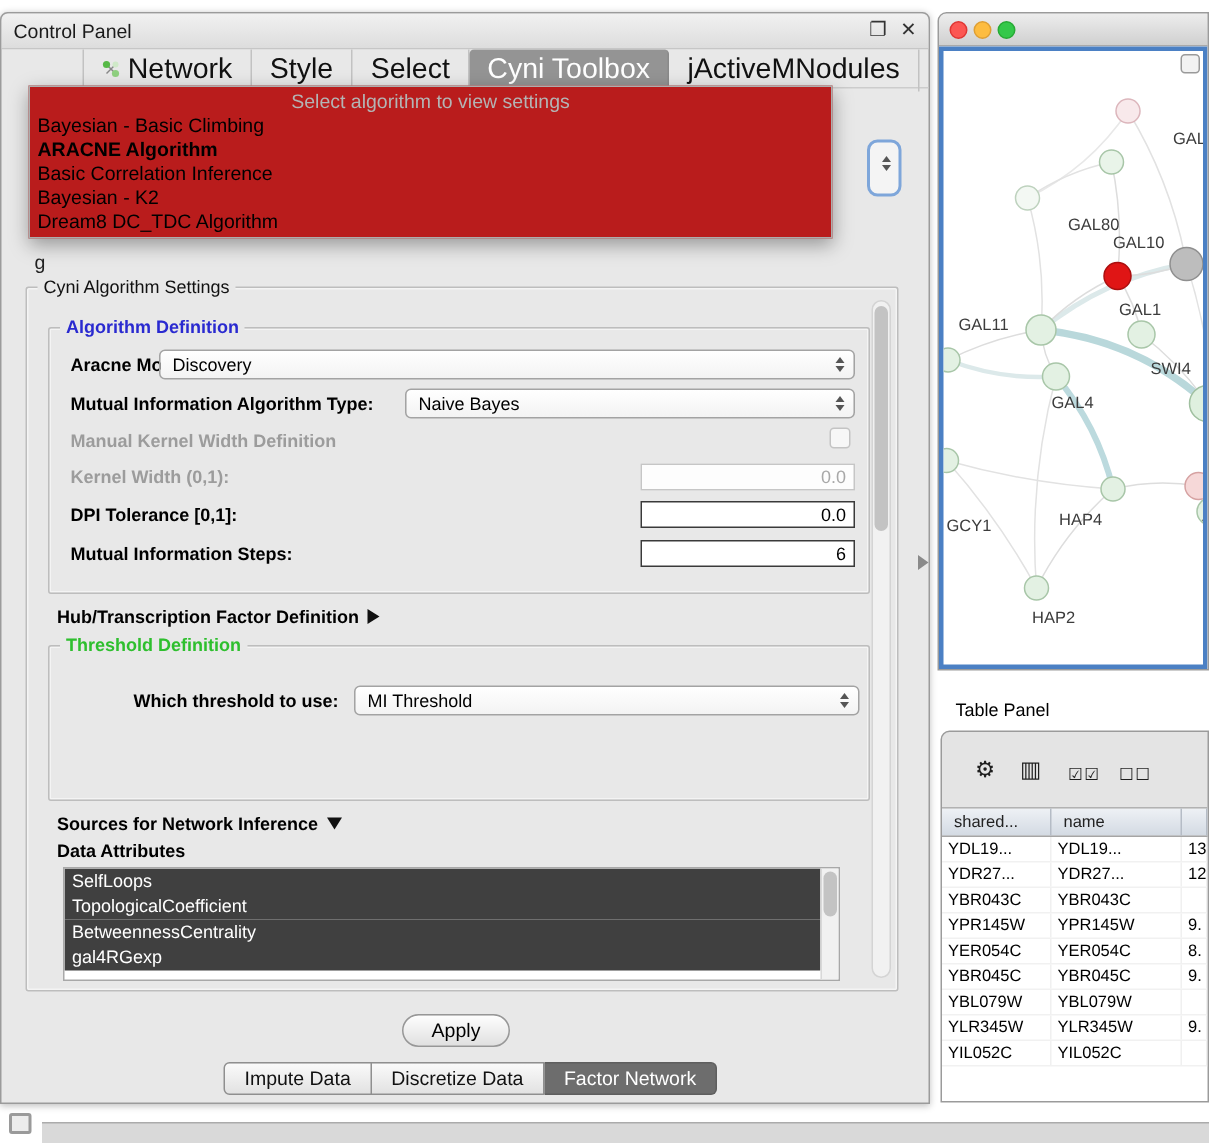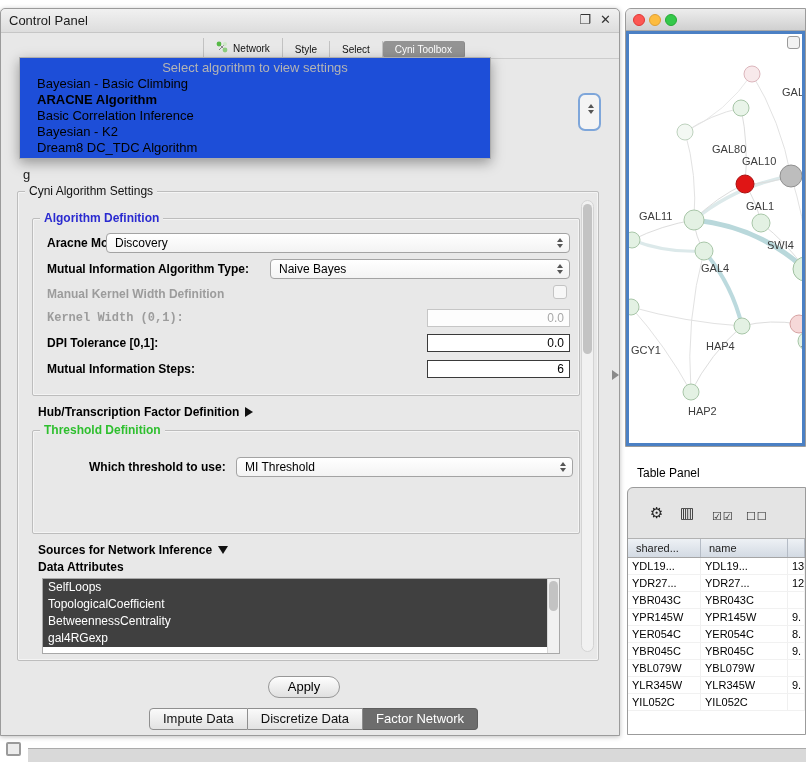--- a/index.html
+++ b/index.html
@@ -6,27 +6,27 @@
   html,body{width:806px;height:762px;}
   body{position:relative;background:#ffffff;font-family:"Liberation Sans",sans-serif;overflow:hidden;}
   .win{position:absolute;background:#e8e8e8;border:1px solid #9b9b9b;}
 
   
   #control-panel{left:0;top:8px;width:620px;height:728px;border-radius:5px 5px 0 0;box-shadow:0 1px 5px rgba(0,0,0,.25);}
   .cp-titlebar{height:24px;background:linear-gradient(#f1f1f1,#dddddd);border-bottom:1px solid #c6c6c6;position:relative;border-radius:5px 5px 0 0;}
   .cp-title{position:absolute;left:8px;top:4px;font-size:13px;color:#1a1a1a;}
   .cp-btns{position:absolute;right:8px;top:3px;display:flex;gap:9px;font-size:13px;color:#333;}
   .cp-btns span{cursor:default;}
-  .cp-tabs{height:26px;display:flex;align-items:flex-end;justify-content:center;font-size:10px;border-bottom:1px solid #cccccc;margin-left:48px;}
+  .cp-tabs{height:26px;display:flex;align-items:flex-start;justify-content:center;font-size:19px;border-bottom:1px solid #cccccc;margin-left:48px;}
   .cp-tab{padding:3px 12px;color:#111;display:flex;align-items:center;gap:5px;border-right:1px solid #c2c2c2;}
   .cp-tab:first-child{border-left:1px solid #c2c2c2;}
   .cp-tab.active{background:#949494;color:#fff;border-radius:3px;border-color:#8a8a8a;}
 
   
-  #algo-popup{position:absolute;left:18px;top:48px;width:472px;background:#1d4ed8;border:1px solid #adadad;box-shadow:0 4px 12px rgba(0,0,0,.35);z-index:50;padding:2px 12px;}
+  #algo-popup{position:absolute;left:18px;top:48px;width:536px;background:#b91c1c;border:1px solid #adadad;box-shadow:0 4px 12px rgba(0,0,0,.35);z-index:50;padding:2px 0;}
   .popup-header{height:16px;line-height:16px;text-align:center;color:#b4b4b4;font-size:13px;}
   .popup-item{height:16px;line-height:16px;padding:0 5px;font-size:13px;color:#000;}
   .popup-item.bold{font-weight:bold;}
 
   
   #combo-fragment{position:absolute;left:22px;top:158px;font-size:13px;color:#222;z-index:5;}
   #obscured-combo-end{position:absolute;left:577px;top:84px;width:23px;height:38px;border:2px solid #7ea6da;border-radius:7px;background:#f4f4f4;z-index:5;}
   #obscured-combo-end .arrows{position:absolute;right:4px;top:9px;}
 
   
@@ -130,20 +130,23 @@
     </div>
     <div class="cp-tab">
         <span>Style</span>
       </div>
     <div class="cp-tab">
         <span>Select</span>
       </div>
     <div class="cp-tab active">
         <span>Cyni Toolbox</span>
       </div>
+    <div class="cp-tab">
+        <span>jActiveMNodules</span>
+      </div>
   </div>
 
   <div id="combo-fragment">g</div>
   <div id="obscured-combo-end">
     <span class="arrows">
         <i class="tri-up"></i>
         <i class="tri-down"></i>
       </span>
   </div>
 
@@ -182,21 +185,21 @@
         <span>Naive Bayes</span>
         <span class="arrows">
             <i class="tri-up"></i>
             <i class="tri-down"></i>
           </span>
       </div>
 
       <span class="lbl disabled" style="left:14px;top:68px;">Manual Kernel Width Definition</span>
       <div class="checkbox" style="left:520px;top:66px;"></div>
 
-      <span class="lbl disabled" style="left:14px;top:92px;font-family:Liberation Mono, monospace;">Kernel Width (0,1):</span>
+      <span class="lbl disabled" style="left:14px;top:92px;">Kernel Width (0,1):</span>
       <div class="field disabled" style="left:394px;top:90px;width:143px;">0.0</div>
 
       <span class="lbl" style="left:14px;top:117px;">DPI Tolerance [0,1]:</span>
       <div class="field" style="left:394px;top:115px;width:143px;">0.0</div>
 
       <span class="lbl" style="left:14px;top:143px;">Mutual Information Steps:</span>
       <div class="field" style="left:394px;top:141px;width:143px;">6</div>
     </div>
 
     <div style="position:absolute;left:20px;top:210px;">

